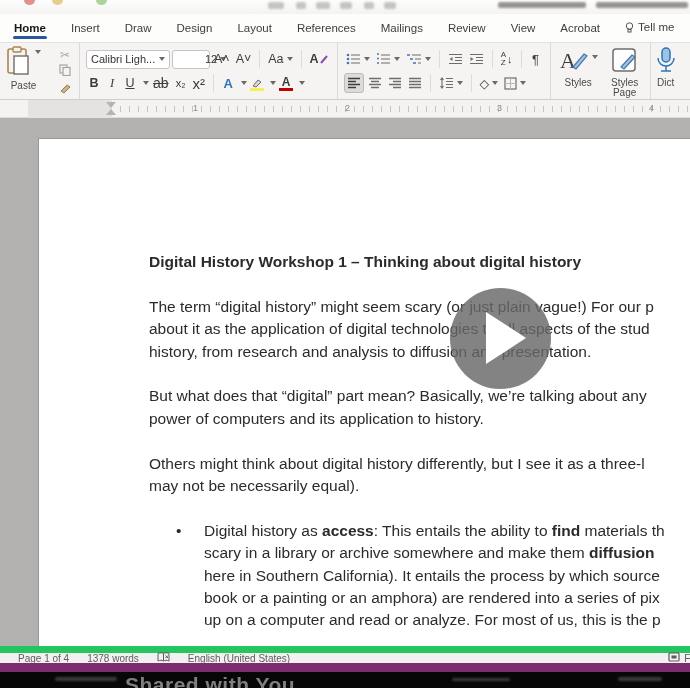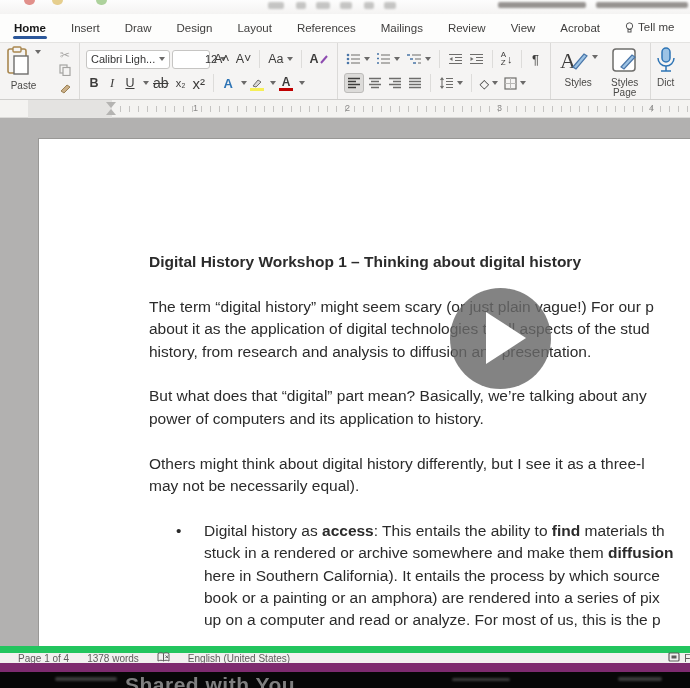--- a/index.html
+++ b/index.html
@@ -392,21 +392,21 @@
           <div>Others might think about digital history differently, but I see it as a three-l</div>
           <div>may not be necessarily equal).</div>
         </div>
 
         <div class="para">
           <div class="bullet-line">
             <span class="bullet-dot">•</span>
             <span>Digital history as </span><b>access</b><span>: This entails the ability to </span><b>find</b><span> materials th</span>
           </div>
           <div class="bullet-line">
-            <span>stuck in a rendered or archive somewhere and make them </span><b>diffusion</b>
+            <span>scary in a library or archive somewhere and make them </span><b>diffusion</b>
           </div>
           <div class="bullet-line">here in Southern California). It entails the process by which source</div>
           <div class="bullet-line">book or a painting or an amphora) are rendered into a series of pix</div>
           <div class="bullet-line">up on a computer and read or analyze. For most of us, this is the p</div>
         </div>
       </div>
     </div>
   </div>
 
   <div class="play-circle">

